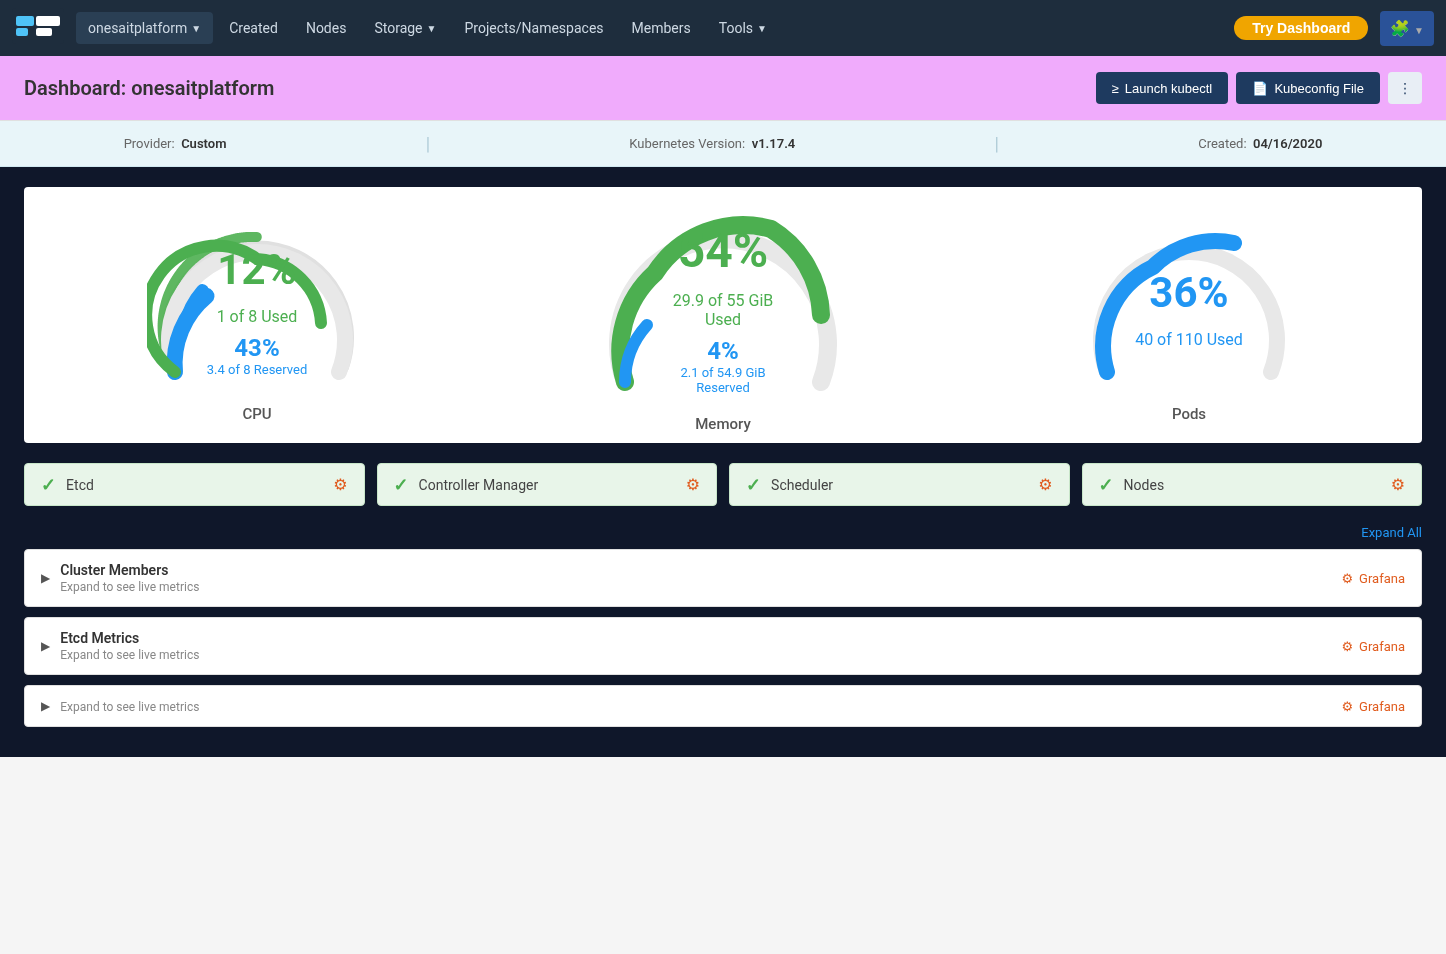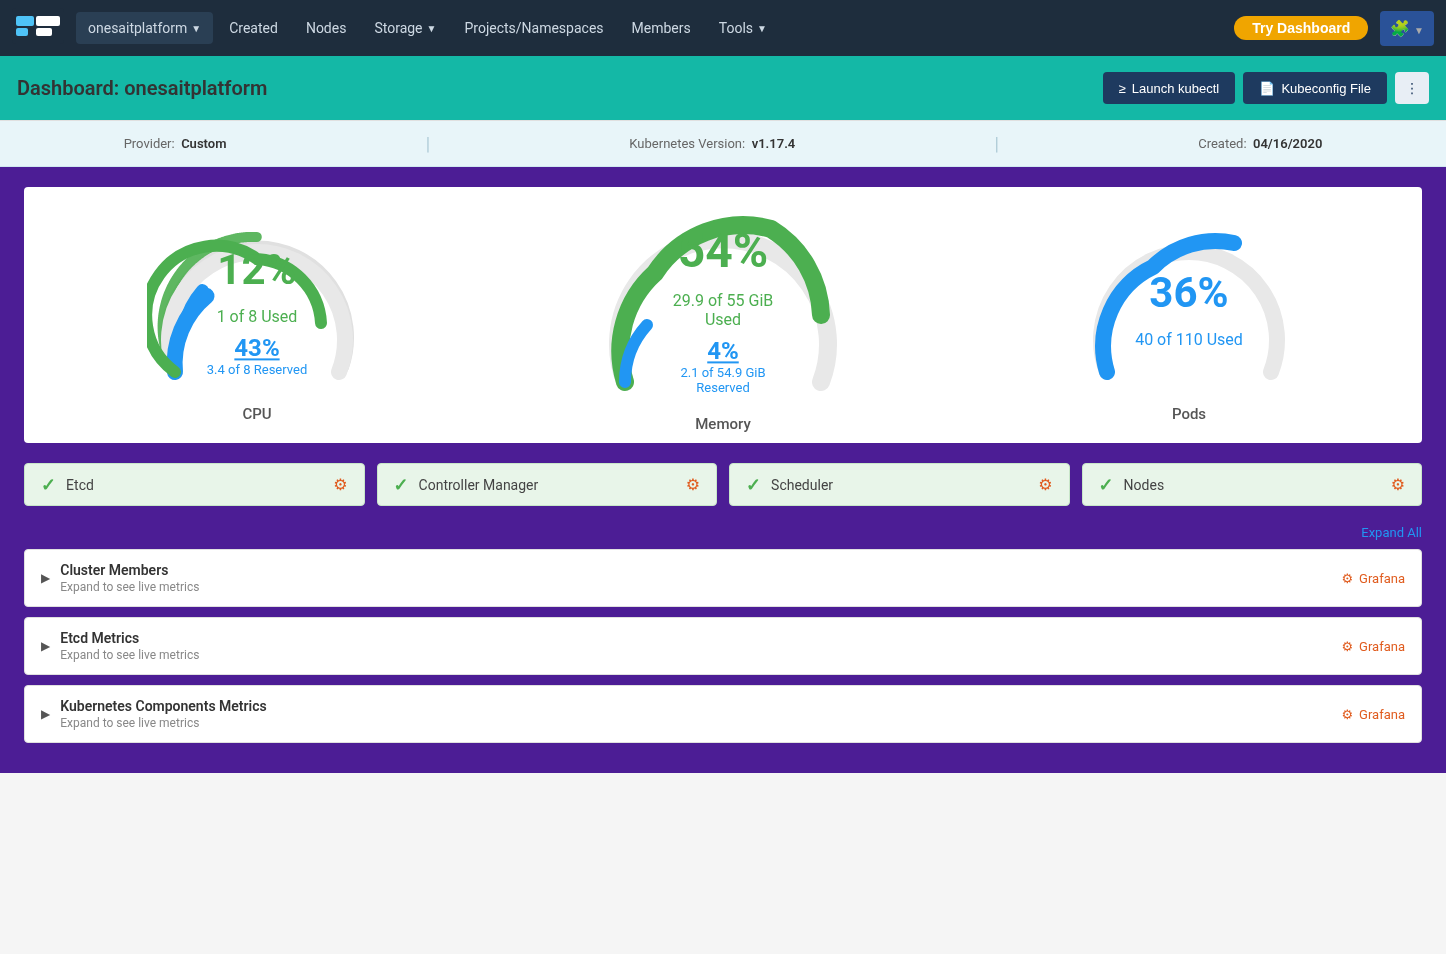--- a/index.html
+++ b/index.html
@@ -40,22 +40,22 @@
       border: none;
       border-radius: 20px;
       padding: 4px 18px;
       font-size: 14px;
       font-weight: 600;
       cursor: pointer;
     }
 
     
     .page-header {
-      background: #14b8a6;
-      padding: 16px 17px;
+      background: #f0abfc;
+      padding: 16px 24px;
       display: flex;
       align-items: center;
       border-bottom: 1px solid #e0e0e0;
     }
     .page-title {
       font-size: 20px;
       font-weight: 400;
       color: #333;
       flex: 1;
     }
@@ -108,21 +108,21 @@
     }
     .info-bar .divider {
       color: #b0ccd8;
       font-size: 18px;
     }
     .info-bar strong { color: #333; font-weight: 600; }
 
     
     .main-content {
       padding: 20px 24px;
-      background: #4c1d95;
+      background: #0f172a;
     }
 
     
     .gauges-row {
       display: flex;
       justify-content: space-around;
       align-items: center;
       padding: 20px 0 10px;
       background: #fff;
       margin-bottom: 20px;
@@ -156,21 +156,20 @@
     .gauge-used {
       font-size: 16px;
       margin-top: 16px;
     }
     .gauge-used.green { color: #4caf50; }
     .gauge-used.blue { color: #2196f3; }
     .gauge-reserved-pct {
       font-size: 24px;
       font-weight: 700;
       margin-top: 8px;
-      text-decoration: underline;
     }
     .gauge-reserved-pct.blue { color: #2196f3; }
     .gauge-reserved-text {
       font-size: 13px;
       color: #2196f3;
     }
     .gauge-label {
       font-size: 15px;
       color: #555;
       margin-top: 8px;
@@ -472,21 +471,20 @@
         <span style="color:#e05c1f;">⚙</span>
         <span>Grafana</span>
       </div>
     </div>
   </div>
 
   <div class="metric-panel">
     <div class="metric-panel-header">
       <span class="metric-panel-arrow">▶</span>
       <div class="metric-panel-title-block">
-        <div class="metric-panel-title">Kubernetes Components Metrics</div>
         <div class="metric-panel-subtitle">Expand to see live metrics</div>
       </div>
       <div class="metric-panel-grafana">
         <span style="color:#e05c1f;">⚙</span>
         <span>Grafana</span>
       </div>
     </div>
   </div>
 
 </div>

